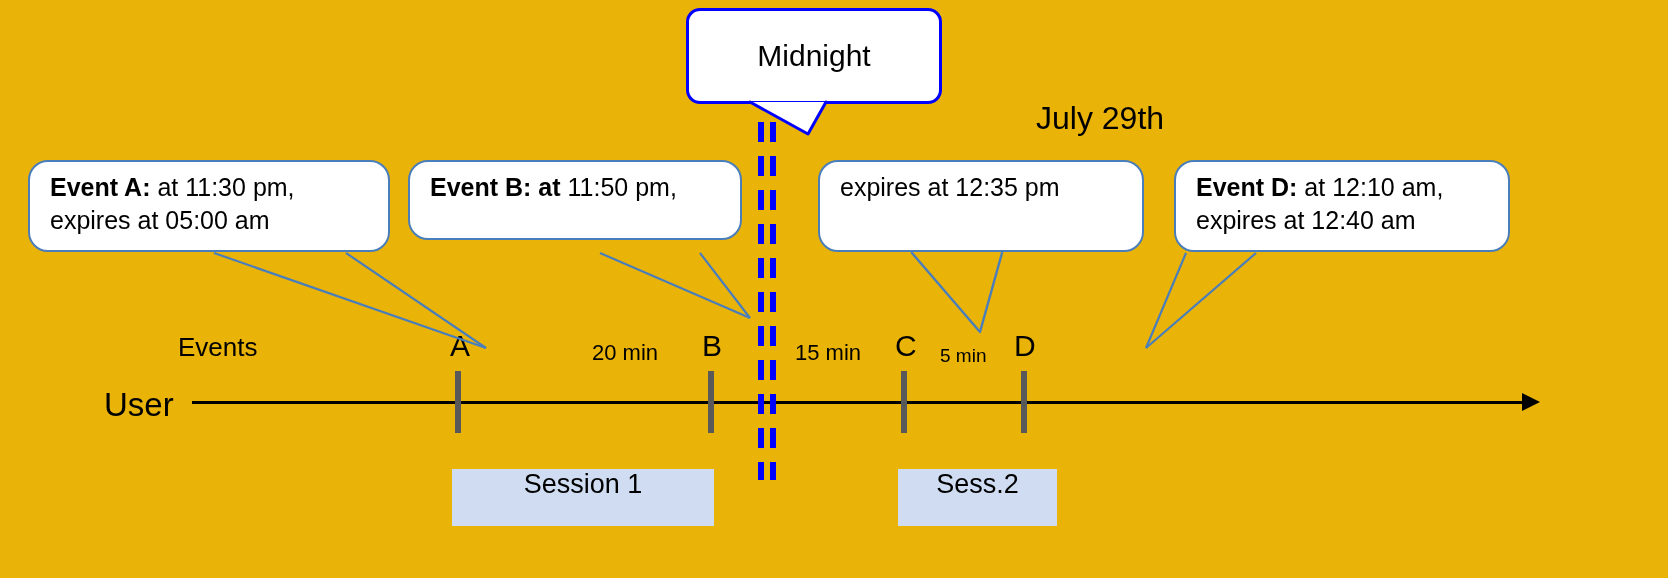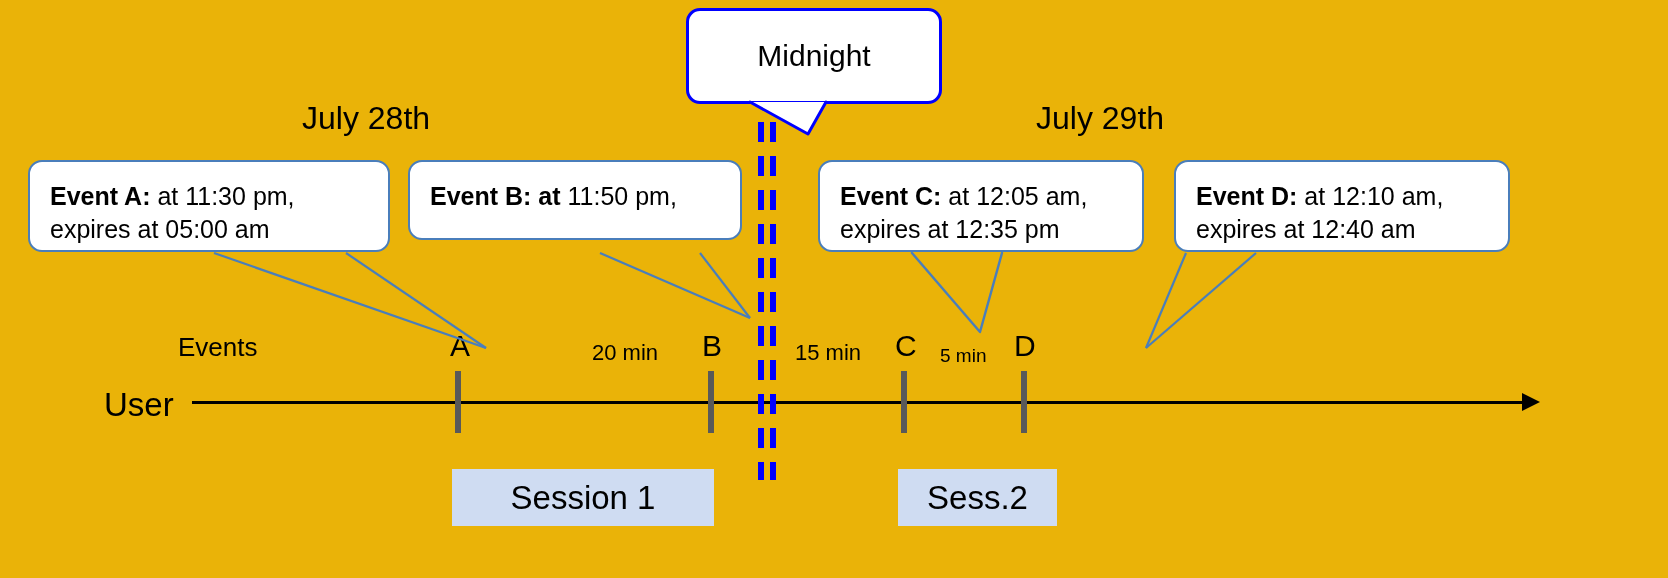--- a/index.html
+++ b/index.html
@@ -19,26 +19,26 @@
     background: #eab308;
     overflow: hidden;
   }
   .abs { position: absolute; }
 
   
   .callout {
     position: absolute;
     box-sizing: border-box;
     border: 2.2px solid #4a7ebb;
-    border-radius: 14px;
+    border-radius: 20px;
     background: #ffffff;
     font-size: 25px;
     line-height: 1.30;
     color: #000000;
-    padding: 18px 14px 9px 20px;
+    padding: 9px 14px 9px 20px;
     z-index: 6;
   }
   .callout b { font-weight: bold; }
 
   .midnight-callout {
     position: absolute;
     box-sizing: border-box;
     border: 3px solid #0000ff;
     border-radius: 14px;
     background: #ffffff;
@@ -113,23 +113,23 @@
     background-image: linear-gradient(to bottom, #0000ff 0, #0000ff 20px, rgba(0,0,0,0) 20px, rgba(0,0,0,0) 34px);
     background-size: 6px 34px;
     background-repeat: repeat-y;
   }
 
   
   .session-box {
     position: absolute;
     background: #cfdcf2;
     display: flex;
-    align-items: center;
+    align-items: flex-start;
     justify-content: center;
-    font-size: 33px;
+    font-size: 27px;
     color: #000000;
     z-index: 2;
   }
 
   
   #leaders {
     position: absolute;
     left: 0; top: 0;
     width: 1668px;
     height: 578px;
@@ -143,40 +143,36 @@
 <div id="canvas">
 
   <div class="midnight-callout" style="left:686px; top:8px; width:256px; height:96px;">
     <span>Midnight</span>
   </div>
 
   <svg class="abs" style="left:686px; top:100px; width:256px; height:40px; z-index:8;" viewBox="0 0 256 40">
     <polyline points="64,2 122,34 140,2" fill="#ffffff" stroke="#0000ff" stroke-width="3" stroke-linejoin="round" stroke-linecap="round"></polyline>
   </svg>
 
-  <div class="date-label" style="left:302px; top:100px;">July 28th</div>
   <div class="date-label" style="left:1036px; top:100px;">July 29th</div>
 
   <div class="callout" style="left:28px; top:160px; width:362px; height:92px;">
     <div>
       <b>Event A:</b><span> at 11:30 pm,</span>
     </div>
     <div>expires at 05:00 am</div>
   </div>
 
   <div class="callout" style="left:408px; top:160px; width:334px; height:80px;">
     <div>
       <b><span>Event B:</span><span> at</span></b><span> 11:50 pm,</span>
     </div>
   </div>
 
   <div class="callout" style="left:818px; top:160px; width:326px; height:92px;">
-    <div>
-      <b>Event C:</b><span> at 12:05 am,</span>
-    </div>
     <div>expires at 12:35 pm</div>
   </div>
 
   <div class="callout" style="left:1174px; top:160px; width:336px; height:92px;">
     <div>
       <b>Event D:</b><span>  at 12:10 am,</span>
     </div>
     <div>expires at 12:40 am</div>
   </div>
 

